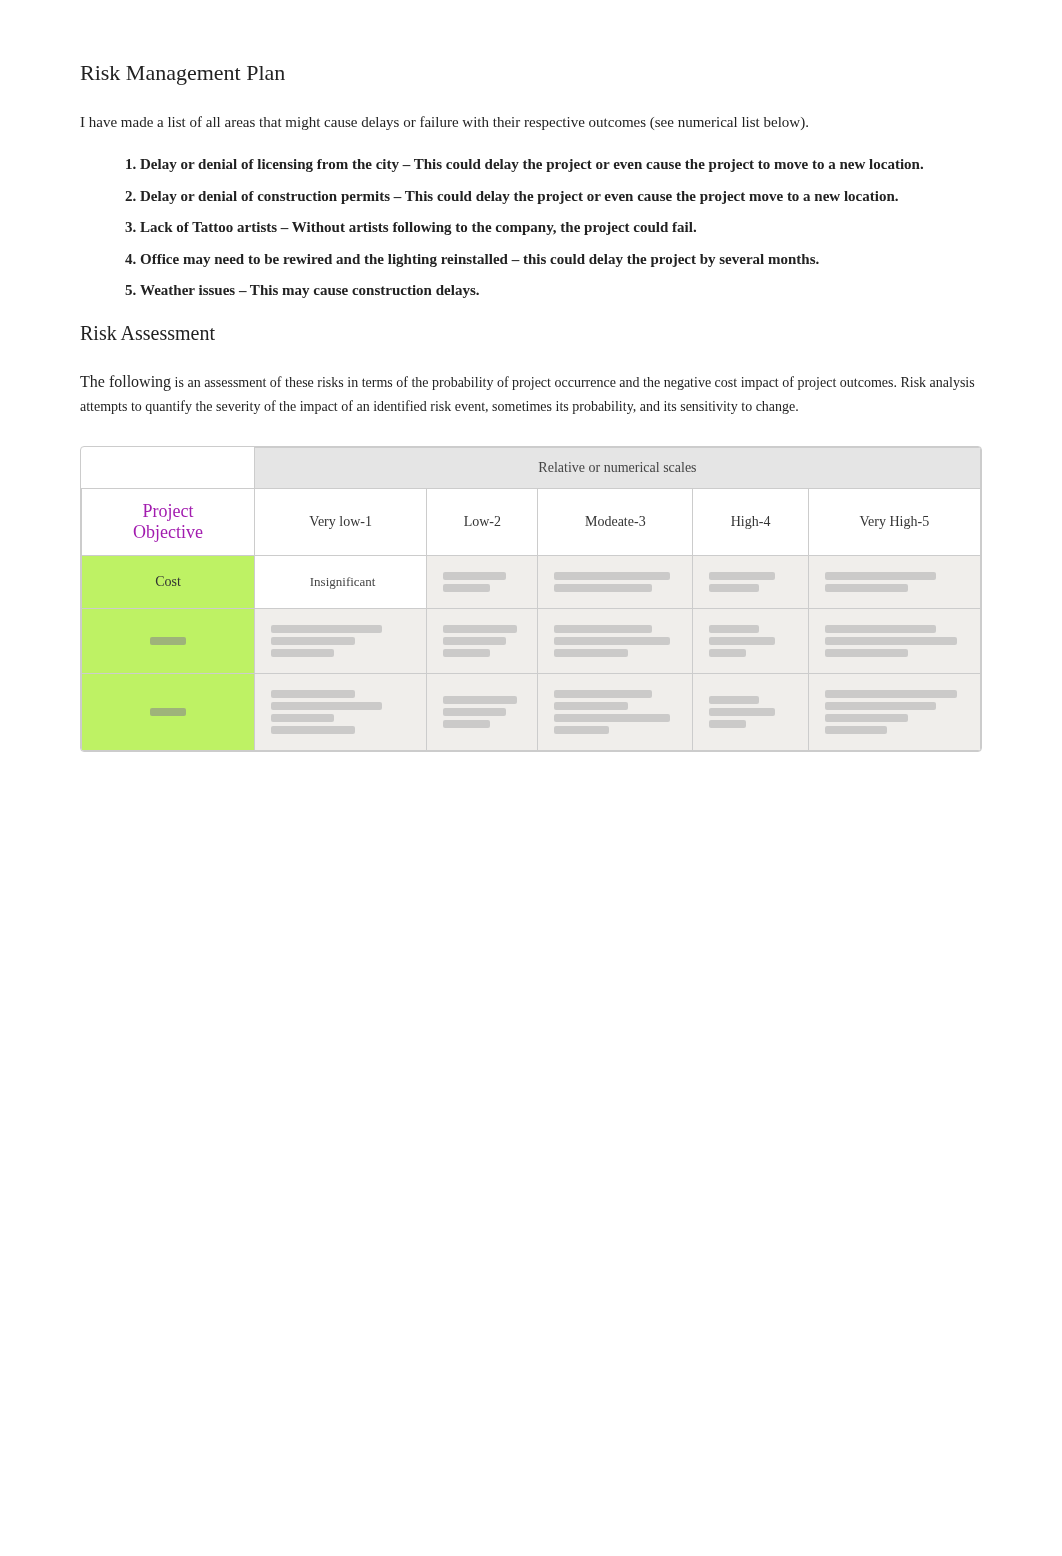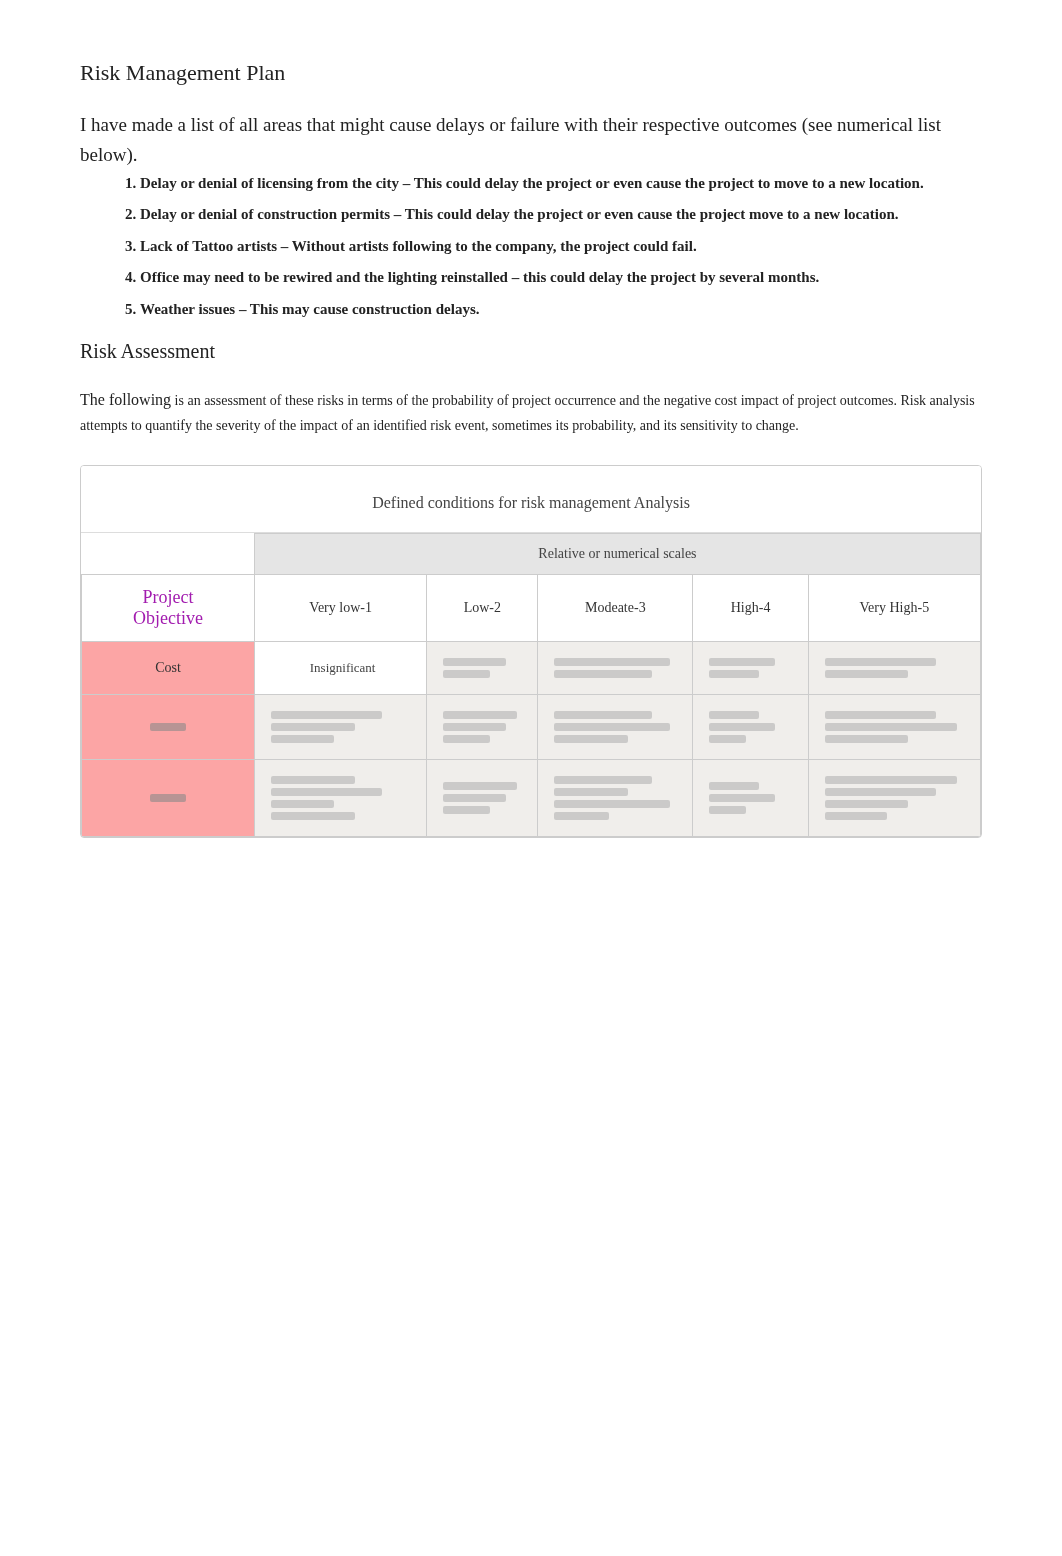--- a/index.html
+++ b/index.html
@@ -11,22 +11,23 @@
       min-height: 1556px;
       padding: 60px 80px;
     }
     h1.page-title {
       font-size: 22px;
       font-weight: normal;
       margin-bottom: 24px;
       color: #222;
     }
     .intro-text {
-      font-size: 19px;
+      font-size: 15px;
       line-height: 1.6;
+      margin-bottom: 18px;
     }
     .numbered-list {
       margin: 0 0 18px 60px;
       font-size: 15px;
       line-height: 1.7;
     }
     .numbered-list li {
       margin-bottom: 6px;
       font-weight: bold;
     }
@@ -83,21 +84,21 @@
       font-weight: normal;
       color: #333;
       font-size: 14px;
     }
 
     table.risk-table tbody td.row-label {
       font-size: 14px;
       color: #333;
       text-align: center;
       white-space: nowrap;
-      background: #fca5a5;
+      background: #bef264;
     }
 
     .blurred-cell {
       position: relative;
       background: #f0eeeb;
     }
 
     .blurred-lines {
       display: flex;
       flex-direction: column;
@@ -163,21 +164,20 @@
   <li>Weather issues – This may cause construction delays.</li>
 </ol>
 
 <h2 class="section-title">Risk Assessment</h2>
 
 <p class="assessment-text">
   <span class="first-word">The following</span><span> is an assessment of these risks in terms of the probability of project occurrence and the negative cost impact of project outcomes. Risk analysis attempts to quantify the severity of the impact of an identified risk event, sometimes its probability, and its sensitivity to change.</span>
 </p>
 
 <div class="table-container">
-  <div class="table-title-row">Defined conditions for risk management Analysis</div>
 
   <table class="risk-table">
     <thead>
       <tr>
         <td style="border:none; border-right:1px solid #ccc; border-bottom:1px solid #ccc;"></td>
         <td colspan="5" class="scales-span-cell">Relative or numerical scales</td>
       </tr>
       <tr class="col-header">
         <th style="font-size:18px; color:#a21caf; text-align:center;">Project<br>Objective</th>
         <th>Very low-1</th>

